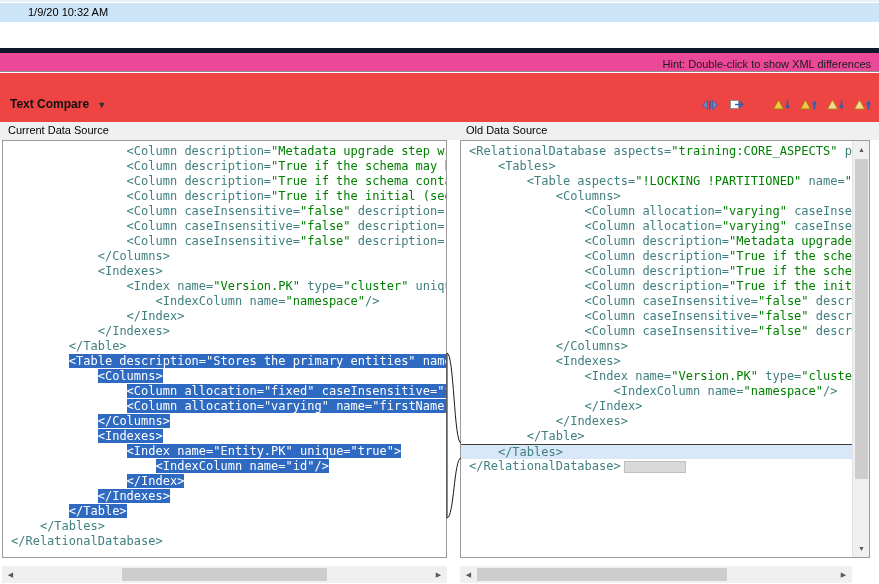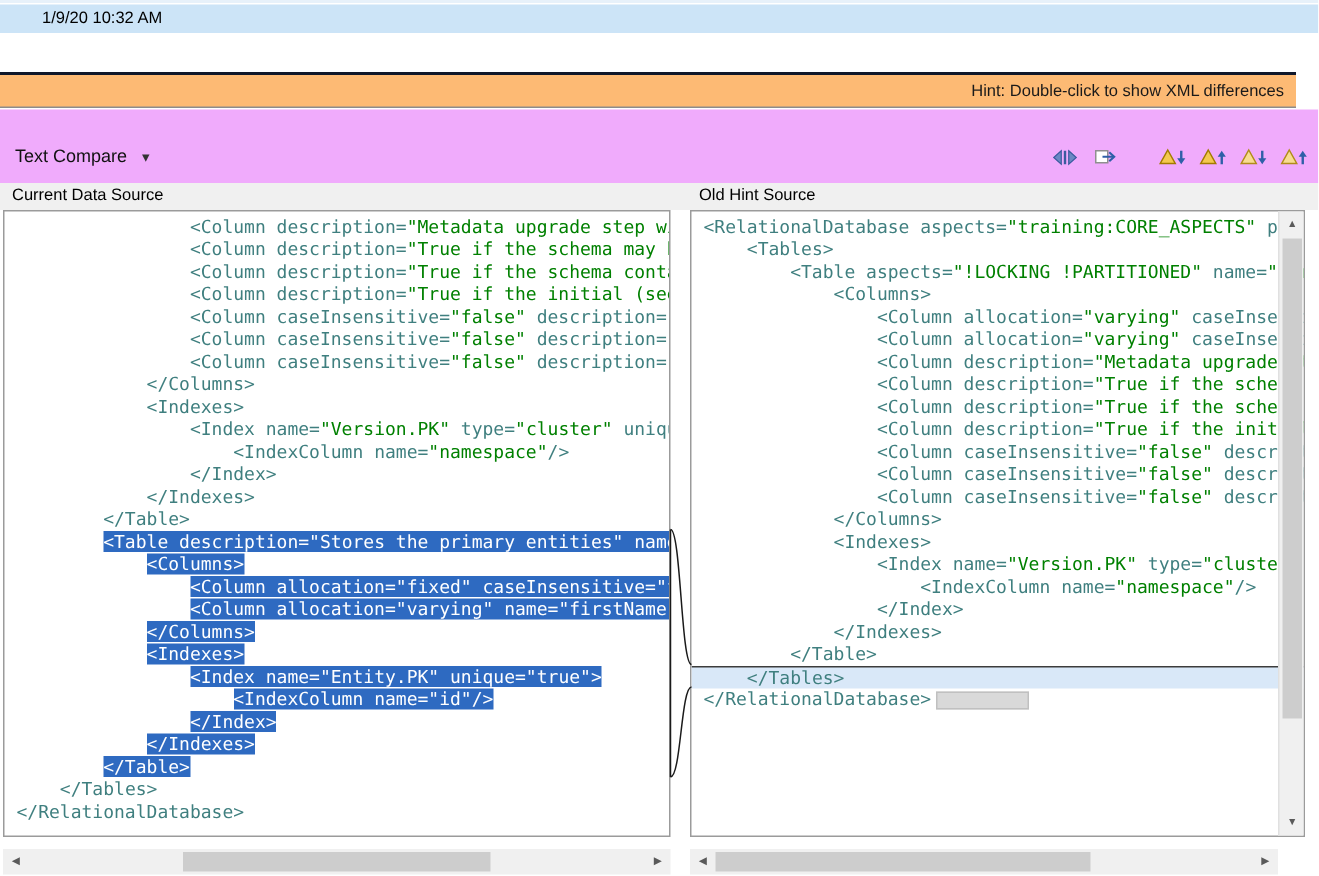--- a/index.html
+++ b/index.html
@@ -7,26 +7,26 @@
   .screen{
     position:relative; width:879px; height:584px; background:#fff;
     font-family:"Liberation Sans",sans-serif; overflow:hidden; color:#000;
   }
   
   .top-list{ position:absolute; top:0; left:0; right:0; height:48px; background:#fff; border-top:2px solid #e7f1fa; }
   .trow{ height:19px; line-height:19px; padding-left:28px; font-size:11px; margin-top:1px; }
   .trow.selrow{ background:var(--listsel); }
   
   .hint-bar{
-    position:absolute; top:48px; left:0; right:15px; height:24px; background:#fdba74;
-    border-top:2px solid #0f172a; border-bottom:1px solid #8c8c8c;
+    position:absolute; top:48px; left:0; right:0; height:24px; background:#ec4899;
+    border-top:5px solid #0f172a; border-bottom:1px solid #8c8c8c;
     font-size:11px; line-height:22px; text-align:right; padding-right:8px; color:#1a1a1a;
   }
   
-  .toolbar{ position:absolute; top:73px; left:0; right:0; height:49px; background:#f0abfc; }
+  .toolbar{ position:absolute; top:73px; left:0; right:0; height:49px; background:#ef4444;font-weight:bold; }
   .mode-menu{ position:absolute; left:10px; top:24px; font-size:12px; color:#111; cursor:default; }
   .mode-menu .caret{ font-size:10px; color:#333; margin-left:10px; }
   .tb-icons{ position:absolute; right:6px; top:23px; display:flex; align-items:center; gap:5px; }
   .tb-btn{ width:22px; height:18px; display:flex; align-items:center; justify-content:center; }
   .tb-gap{ width:12px; }
   
   .panes{ position:absolute; top:122px; left:0; right:0; height:436px; background:#fff; }
   .label-strip{ position:absolute; top:0; left:0; right:0; height:18px; background:#f0f0f0; }
   .pane-label{ position:absolute; top:2px; font-size:11px; color:#000; }
   .pane-label.pl-left{ left:8px;text-align:center; }
@@ -123,21 +123,21 @@
           <path d="M15.5,11.5 L15.5,6" stroke="#2f5fa8" stroke-width="1.6"></path>
           <path d="M12.8,6.5 L18.2,6.5 L15.5,2.5 Z" fill="#2f5fa8"></path>
         </svg>
       </div>
     </div>
   </div>
 
   <div class="panes">
     <div class="label-strip"></div>
     <div class="pane-label pl-left">Current Data Source</div>
-    <div class="pane-label pl-right">Old Hint Source</div>
+    <div class="pane-label pl-right">Old Data Source</div>
 
     <div class="pane-box pb-left">
       <div class="code" id="left-code"><div class="cl">                <span><span class="t">&lt;Column description=</span><span class="s">"Metadata upgrade step with</span></span></div><div class="cl">                <span><span class="t">&lt;Column description=</span><span class="s">"True if the schema may be</span></span></div><div class="cl">                <span><span class="t">&lt;Column description=</span><span class="s">"True if the schema contain</span></span></div><div class="cl">                <span><span class="t">&lt;Column description=</span><span class="s">"True if the initial (seed)</span></span></div><div class="cl">                <span><span class="t">&lt;Column caseInsensitive=</span><span class="s">"false"</span><span class="t"> description=</span><span class="s">"Pr</span></span></div><div class="cl">                <span><span class="t">&lt;Column caseInsensitive=</span><span class="s">"false"</span><span class="t"> description=</span><span class="s">"Th</span></span></div><div class="cl">                <span><span class="t">&lt;Column caseInsensitive=</span><span class="s">"false"</span><span class="t"> description=</span><span class="s">"Ti</span></span></div><div class="cl">            <span><span class="t">&lt;/Columns&gt;</span></span></div><div class="cl">            <span><span class="t">&lt;Indexes&gt;</span></span></div><div class="cl">                <span><span class="t">&lt;Index name=</span><span class="s">"Version.PK"</span><span class="t"> type=</span><span class="s">"cluster"</span><span class="t"> unique=</span></span></div><div class="cl">                    <span><span class="t">&lt;IndexColumn name=</span><span class="s">"namespace"</span><span class="t">/&gt;</span></span></div><div class="cl">                <span><span class="t">&lt;/Index&gt;</span></span></div><div class="cl">            <span><span class="t">&lt;/Indexes&gt;</span></span></div><div class="cl">        <span><span class="t">&lt;/Table&gt;</span></span></div><div class="cl">        <span class="sel"><span class="t">&lt;Table description=</span><span class="s">"Stores the primary entities"</span><span class="t"> name=</span></span></div><div class="cl">            <span class="sel"><span class="t">&lt;Columns&gt;</span></span></div><div class="cl">                <span class="sel"><span class="t">&lt;Column allocation=</span><span class="s">"fixed"</span><span class="t"> caseInsensitive=</span><span class="s">"fal</span></span></div><div class="cl">                <span class="sel"><span class="t">&lt;Column allocation=</span><span class="s">"varying"</span><span class="t"> name=</span><span class="s">"firstName"</span></span></div><div class="cl">            <span class="sel"><span class="t">&lt;/Columns&gt;</span></span></div><div class="cl">            <span class="sel"><span class="t">&lt;Indexes&gt;</span></span></div><div class="cl">                <span class="sel"><span class="t">&lt;Index name=</span><span class="s">"Entity.PK"</span><span class="t"> unique=</span><span class="s">"true"</span><span class="t">&gt;</span></span></div><div class="cl">                    <span class="sel"><span class="t">&lt;IndexColumn name=</span><span class="s">"id"</span><span class="t">/&gt;</span></span></div><div class="cl">                <span class="sel"><span class="t">&lt;/Index&gt;</span></span></div><div class="cl">            <span class="sel"><span class="t">&lt;/Indexes&gt;</span></span></div><div class="cl">        <span class="sel"><span class="t">&lt;/Table&gt;</span></span></div><div class="cl">    <span><span class="t">&lt;/Tables&gt;</span></span></div><div class="cl"><span><span class="t">&lt;/RelationalDatabase&gt;</span></span></div></div>
     </div>
 
     <div class="pane-box pb-right">
       <div class="code" id="right-code"><div class="cl"><span><span class="t">&lt;RelationalDatabase aspects=</span><span class="s">"training:CORE_ASPECTS"</span><span class="t"> pro</span></span></div><div class="cl">    <span><span class="t">&lt;Tables&gt;</span></span></div><div class="cl">        <span><span class="t">&lt;Table aspects=</span><span class="s">"!LOCKING !PARTITIONED"</span><span class="t"> name=</span><span class="s">"Vers</span></span></div><div class="cl">            <span><span class="t">&lt;Columns&gt;</span></span></div><div class="cl">                <span><span class="t">&lt;Column allocation=</span><span class="s">"varying"</span><span class="t"> caseInsensitiv</span></span></div><div class="cl">                <span><span class="t">&lt;Column allocation=</span><span class="s">"varying"</span><span class="t"> caseInsensit</span></span></div><div class="cl">                <span><span class="t">&lt;Column description=</span><span class="s">"Metadata upgrade step</span></span></div><div class="cl">                <span><span class="t">&lt;Column description=</span><span class="s">"True if the schema may</span></span></div><div class="cl">                <span><span class="t">&lt;Column description=</span><span class="s">"True if the schema con</span></span></div><div class="cl">                <span><span class="t">&lt;Column description=</span><span class="s">"True if the initial (s</span></span></div><div class="cl">                <span><span class="t">&lt;Column caseInsensitive=</span><span class="s">"false"</span><span class="t"> descriptio</span></span></div><div class="cl">                <span><span class="t">&lt;Column caseInsensitive=</span><span class="s">"false"</span><span class="t"> descriptio</span></span></div><div class="cl">                <span><span class="t">&lt;Column caseInsensitive=</span><span class="s">"false"</span><span class="t"> descriptio</span></span></div><div class="cl">            <span><span class="t">&lt;/Columns&gt;</span></span></div><div class="cl">            <span><span class="t">&lt;Indexes&gt;</span></span></div><div class="cl">                <span><span class="t">&lt;Index name=</span><span class="s">"Version.PK"</span><span class="t"> type=</span><span class="s">"cluster"</span><span class="t"> uni</span></span></div><div class="cl">                    <span><span class="t">&lt;IndexColumn name=</span><span class="s">"namespace"</span><span class="t">/&gt;</span></span></div><div class="cl">                <span><span class="t">&lt;/Index&gt;</span></span></div><div class="cl">            <span><span class="t">&lt;/Indexes&gt;</span></span></div><div class="cl">        <span><span class="t">&lt;/Table&gt;</span></span></div><div class="cl band">    <span><span class="t">&lt;/Tables&gt;</span></span></div><div class="cl"><span><span class="t">&lt;/RelationalDatabase&gt;</span></span><span class="insmark"></span></div></div>
       <div class="vscroll">
         <div class="vs-btn vs-up">▲</div>
         <div class="vthumb"></div>

